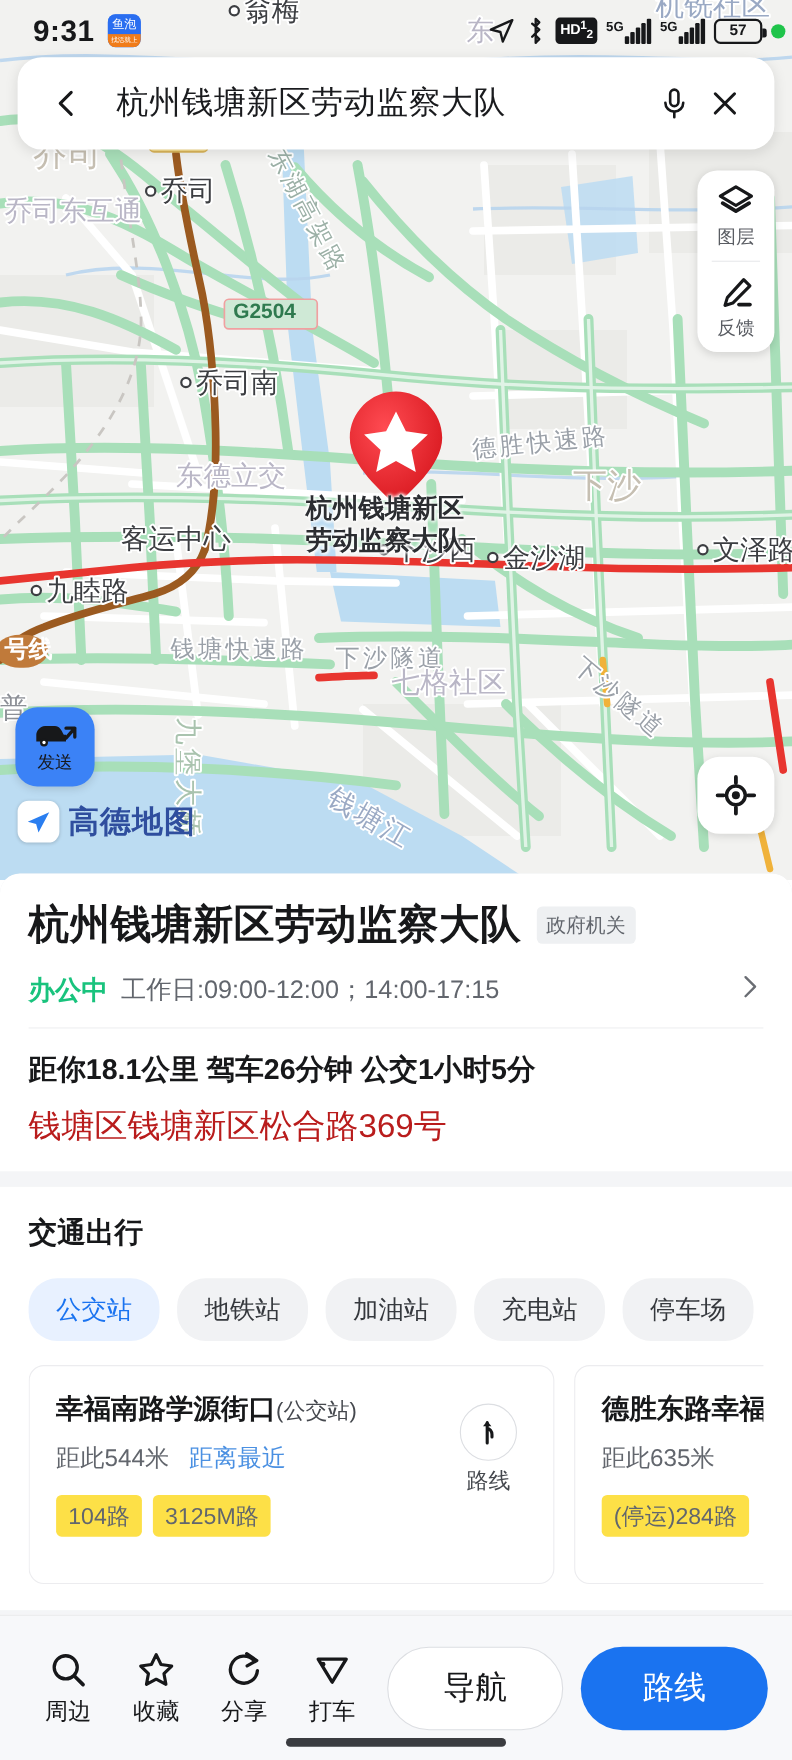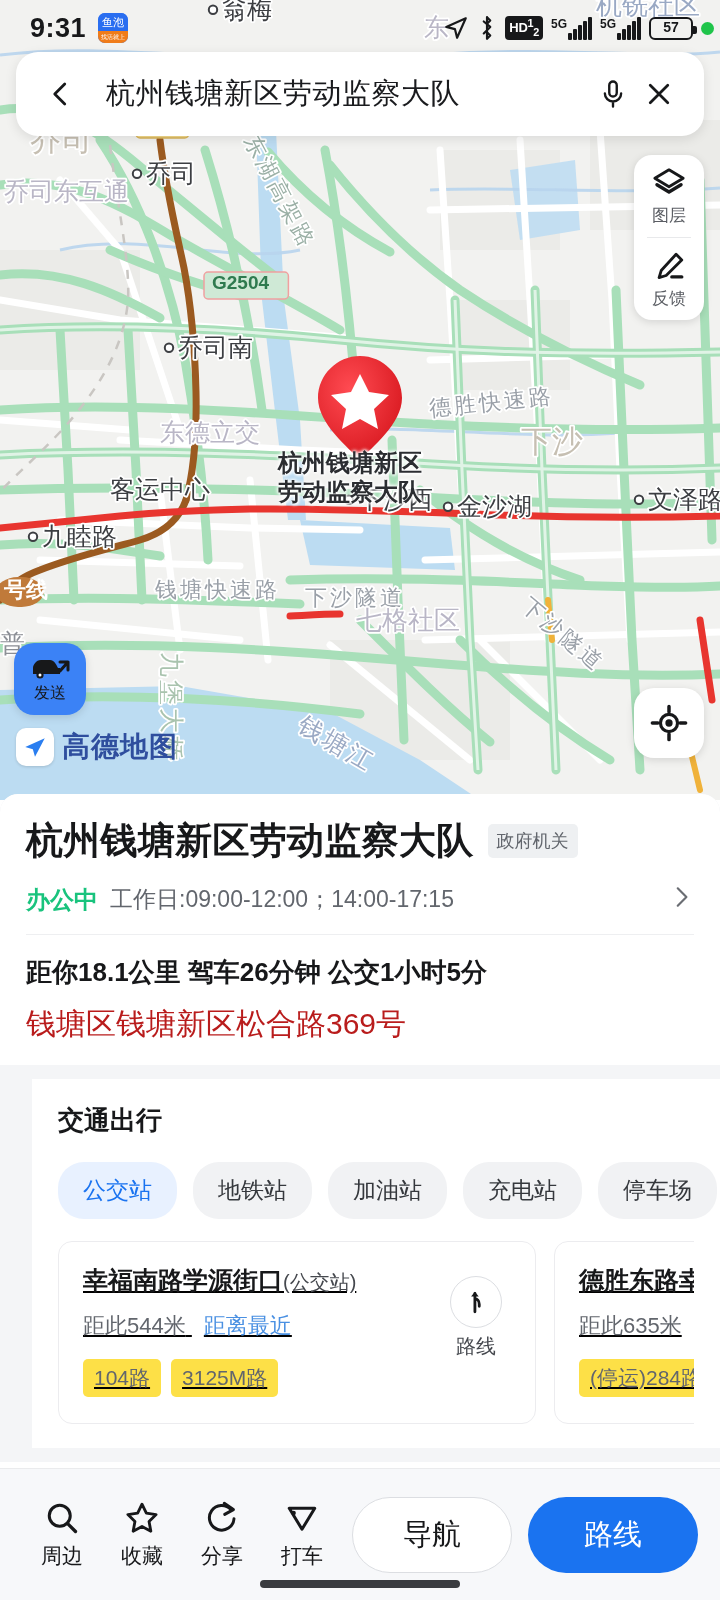--- a/index.html
+++ b/index.html
@@ -136,35 +136,35 @@
   .open-status { font-size: 24px; font-weight: 700; color: #19c37d; margin-right: 12px; }
   .hours-text { font-size: 23px; color: #62666d; }
   .chev-right { margin-left: auto; }
   .dist-row { margin-top: 20px; font-size: 26px; font-weight: 700; color: #17181a; }
   .addr-row { margin-top: 14px; font-size: 30px; color: #b91c1c; }
 
   .gap { height: 14px; background: #f4f5f7; }
 
   
   .sec-title { font-size: 26px; font-weight: 700; color: #17181a; }
-  .transit { padding: 24px 26px 0; margin-left: 32px; }
+  .transit { padding: 24px 26px 0; }
   .chips { display: flex; gap: 16px; margin-top: 24px; }
   .chip {
     background: #f1f2f4; color: #35383d; font-size: 23px;
     padding: 13px 25px; border-radius: 26px; white-space: nowrap;
   }
   .chip.active { background: #e8f1ff; color: #1a73f0; }
 
   .cards-scroll {
     display: flex; gap: 18px; margin-top: 22px; padding-bottom: 24px;
     overflow: hidden;
   }
   .tcard {
     flex: 0 0 478px; background: #fff; border: 1px solid #ececef;
-    border-radius: 14px; padding: 22px 24px 26px; position: relative; min-height: 142px; text-decoration: underline;
+    border-radius: 14px; padding: 22px 24px 42px; position: relative; min-height: 142px;
   }
   .tcard-title { font-size: 25px; font-weight: 700; color: #17181a; }
   .tcard-title .sub { font-size: 20px; font-weight: 400; color: #45484e; }
   .tcard-dist { margin-top: 14px; font-size: 22px; color: #62666d; }
   .tcard-dist .near { color: #4a90e2; margin-left: 12px; }
   .tcard-lines { margin-top: 18px; display: flex; gap: 10px; flex-wrap: wrap; }
   .line-pill {
     background: #fde047; color: #62666d; font-size: 21px;
     padding: 5px 11px; border-radius: 5px; white-space: nowrap;
   }

